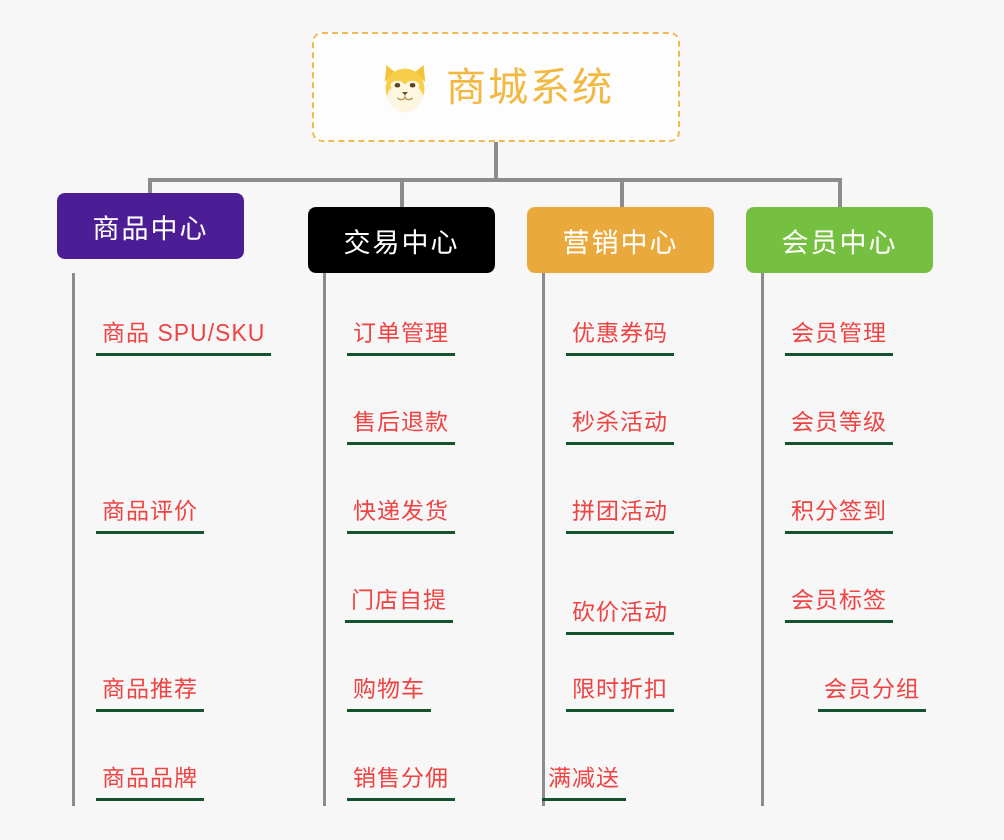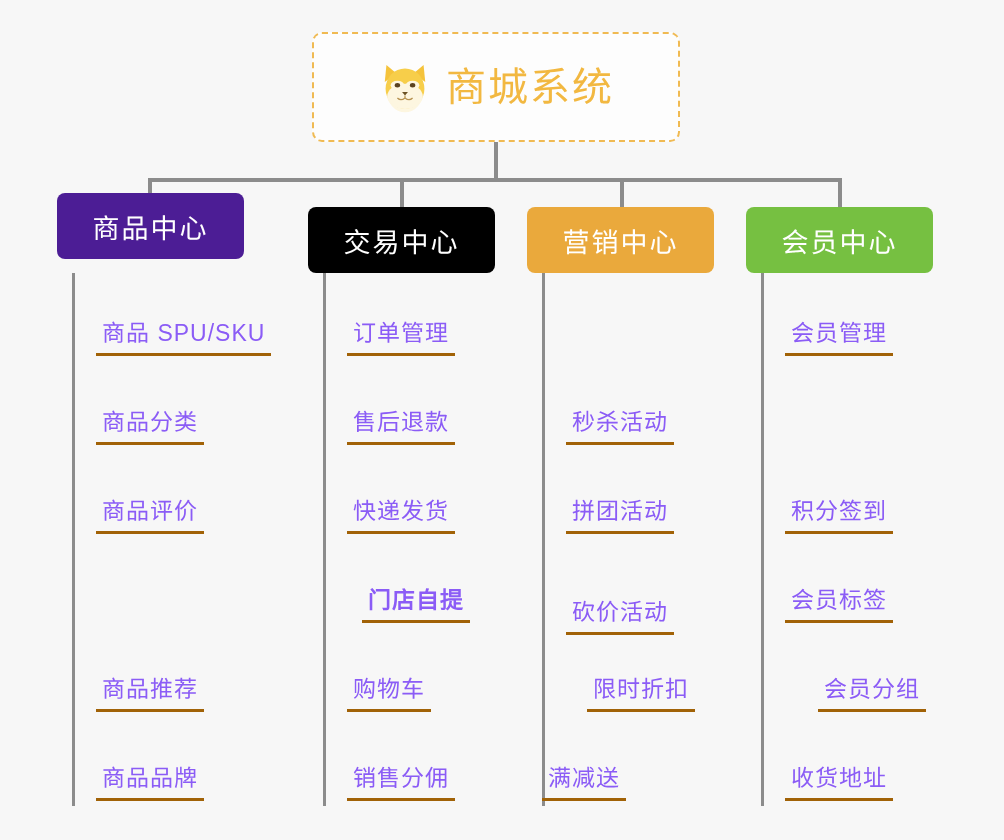--- a/index.html
+++ b/index.html
@@ -81,25 +81,25 @@
     position: absolute;
     width: 3px;
     background: #8c8c8c;
   }
 
   
   .leaf {
     position: absolute;
     display: inline-block;
     font-size: 23px;
-    color: #8b5cf6;
+    color: #ef4444;
     letter-spacing: 1px;
     white-space: nowrap;
     padding: 0 6px 7px 6px;
-    border-bottom: 3px solid #a16207;
+    border-bottom: 3px solid #14532d;
     line-height: 1.15;
   }
 </style>
 </head>
 <body style="background: rgb(247, 247, 247);">
 
 <div id="mindmap">
 
   <div class="root-node" style="background: rgb(253, 253, 253); border-color: rgb(240, 186, 82); border-style: dashed;">
     <svg class="root-emoji" viewBox="0 0 64 64" aria-hidden="true">
@@ -135,52 +135,52 @@
   <div class="conn conn-v" style="left: 400px; top: 178px; height: 30px; background: rgb(140, 140, 140);"></div>
   <div class="conn conn-v" style="left: 620px; top: 178px; height: 30px; background: rgb(140, 140, 140);"></div>
   <div class="conn conn-v" style="left: 838px; top: 178px; height: 30px; background: rgb(140, 140, 140);"></div>
 
   <div class="branch" style="left: 57px; top: 193px; width: 187px; background: #4c1d95; align-items: center;">
     <span>商品中心</span>
   </div>
   <div class="trunk" style="left: 72px; top: 273px; height: 533px; background: rgb(140, 140, 140);"></div>
 
   <div class="leaf" style="left:96px; top:320px;">商品 SPU/SKU</div>
-  <div class="leaf" style="left:96px; top:409px;">商品分类</div>
   <div class="leaf" style="left:96px; top:498px;">商品评价</div>
   <div class="leaf" style="left:96px; top:676px;">商品推荐</div>
   <div class="leaf" style="left:96px; top:765px;">商品品牌</div>
 
   <div class="branch" style="left: 308px; top: 207px; width: 187px; background: #000000;">
     <span>交易中心</span>
   </div>
   <div class="trunk" style="left: 323px; top: 273px; height: 533px; background: rgb(140, 140, 140);"></div>
 
   <div class="leaf" style="left:347px; top:320px;">订单管理</div>
   <div class="leaf" style="left:347px; top:409px;">售后退款</div>
   <div class="leaf" style="left:347px; top:498px;">快递发货</div>
-  <div class="leaf" style="left:362px; top:587px;font-weight:bold;">门店自提</div>
+  <div class="leaf" style="left:345px; top:587px;">门店自提</div>
   <div class="leaf" style="left:347px; top:676px;">购物车</div>
   <div class="leaf" style="left:347px; top:765px;text-align:center;">销售分佣</div>
 
   <div class="branch" style="left: 527px; top: 207px; width: 187px; background: rgb(234, 169, 60);">
     <span>营销中心</span>
   </div>
   <div class="trunk" style="left: 542px; top: 273px; height: 533px; background: rgb(140, 140, 140);"></div>
 
+  <div class="leaf" style="left:566px; top:320px;">优惠券码</div>
   <div class="leaf" style="left:566px; top:409px;">秒杀活动</div>
   <div class="leaf" style="left:566px; top:498px;">拼团活动</div>
   <div class="leaf" style="left:566px; top:587px;margin-top:12px;">砍价活动</div>
-  <div class="leaf" style="left:566px; top:676px;margin-left:21px;">限时折扣</div>
+  <div class="leaf" style="left:566px; top:676px;">限时折扣</div>
   <div class="leaf" style="left:542px; top:765px;">满减送</div>
 
   <div class="branch" style="left: 746px; top: 207px; width: 187px; background: rgb(118, 192, 65);">
     <span>会员中心</span>
   </div>
   <div class="trunk" style="left: 761px; top: 273px; height: 533px; background: rgb(140, 140, 140);"></div>
 
   <div class="leaf" style="left:785px; top:320px;">会员管理</div>
+  <div class="leaf" style="left:785px; top:409px;">会员等级</div>
   <div class="leaf" style="left:785px; top:498px;">积分签到</div>
   <div class="leaf" style="left:785px; top:587px;">会员标签</div>
   <div class="leaf" style="left:818px; top:676px;">会员分组</div>
-  <div class="leaf" style="left:785px; top:765px;">收货地址</div>
 
 </div>
 
 </body></html>

